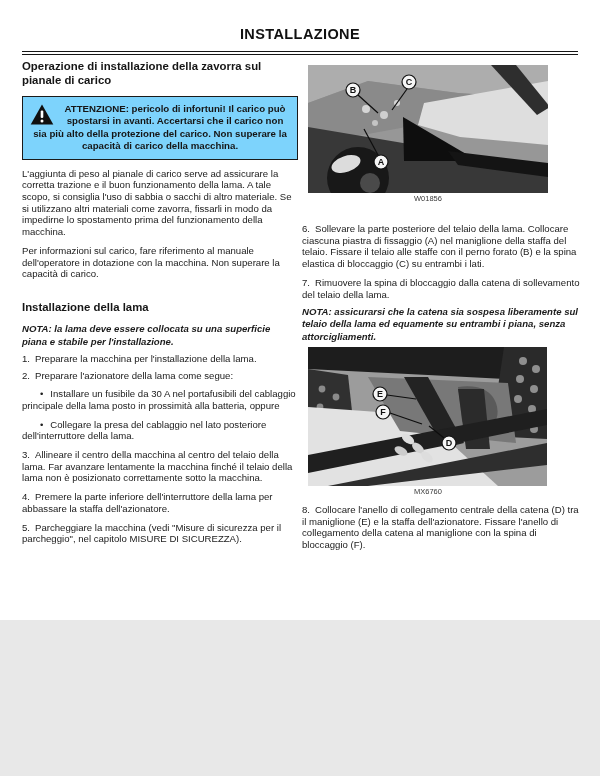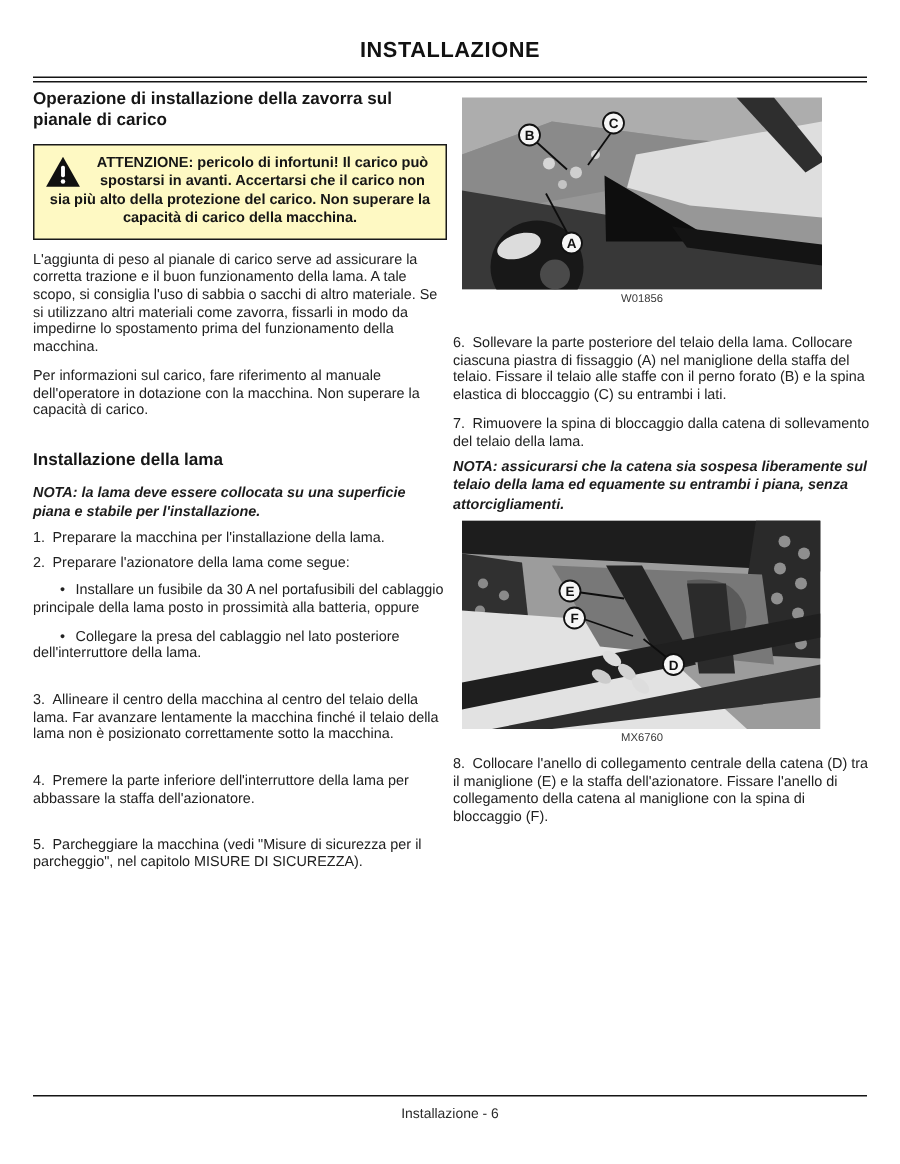--- a/index.html
+++ b/index.html
@@ -1,17 +1,17 @@
 <!DOCTYPE html>
 <html><head>
 <meta charset="utf-8">
 <style>
   html,body { margin:0; padding:0; background:#e8e8e8; }
   .page {
-    position:relative; width:600px; height:776px; margin:0 auto;
+    position:relative; width:600px; height:620px; margin:0 auto;
     background:#ffffff; overflow:hidden;
     font-family:"Liberation Sans", sans-serif; color:#212121;
     -webkit-font-smoothing:antialiased;
   }
   .header-title {
     position:absolute; top:26px; left:0; right:0; text-align:center;
     font-size:14.5px; font-weight:bold; letter-spacing:.4px; color:#111;
   }
   .header-rule {
     position:absolute; top:51px; left:22px; right:22px; height:2.4px;
@@ -21,30 +21,30 @@
   .footer-text { position:absolute; top:737px; left:0; right:0; text-align:center; font-size:9.3px; color:#2a2a2a; }
 
   .col-left  { position:absolute; left:22px;  top:60px; width:276px; }
   .col-right { position:absolute; left:302px; top:65px; width:278px; }
 
   h2.sec { font-size:11.4px; font-weight:bold; line-height:13.5px; margin:0; color:#161616; }
   h2.sec-top { margin-top:0; }
   h2.sec-mid { margin-top:21px; }
 
   .warnbox {
-    margin-top:9px; border:1.4px solid #1a1a1a; background:#fef9c3;
+    margin-top:9px; border:1.4px solid #1a1a1a; background:#7dd3fc;
     padding:6px 7px; overflow:hidden;
   }
   .warnicon { float:left; width:24px; height:21px; margin:1px 6px 0 0; }
   .warntext { margin:0; font-weight:bold; font-size:9.7px; line-height:12.4px; text-align:center; color:#161616; }
 
   p.b   { font-size:9.6px; line-height:11.7px; margin:7px 0 0; }
   p.b1  { margin-top:8px; }
   p.step { margin-top:5px; }
-  p.step34 { margin-top:19px; }
+  p.step34 { margin-top:7px; }
   .num { margin-right:5px; }
   p.bullet { text-indent:18px; margin-top:7px; }
   .bdot { margin-right:7px; }
   p.nota { font-weight:bold; font-style:italic; font-size:9.6px; line-height:12.2px; margin:9px 0 0; color:#1c1c1c; }
   p.nota2 { margin-top:6px; }
 
   .fig { width:240px; margin-left:6px; }
   .fig svg { display:block; }
   .fig .cap { text-align:center; font-size:7.5px; line-height:9px; margin-top:1px; color:#3a3a3a; }
   .fig2 { margin-top:4px; }

